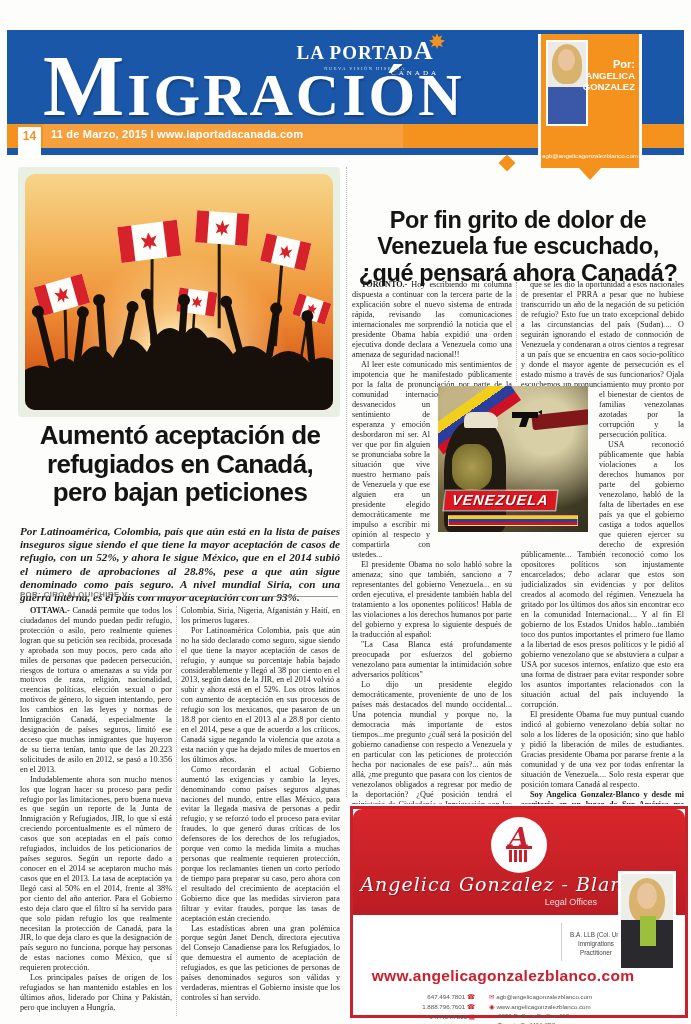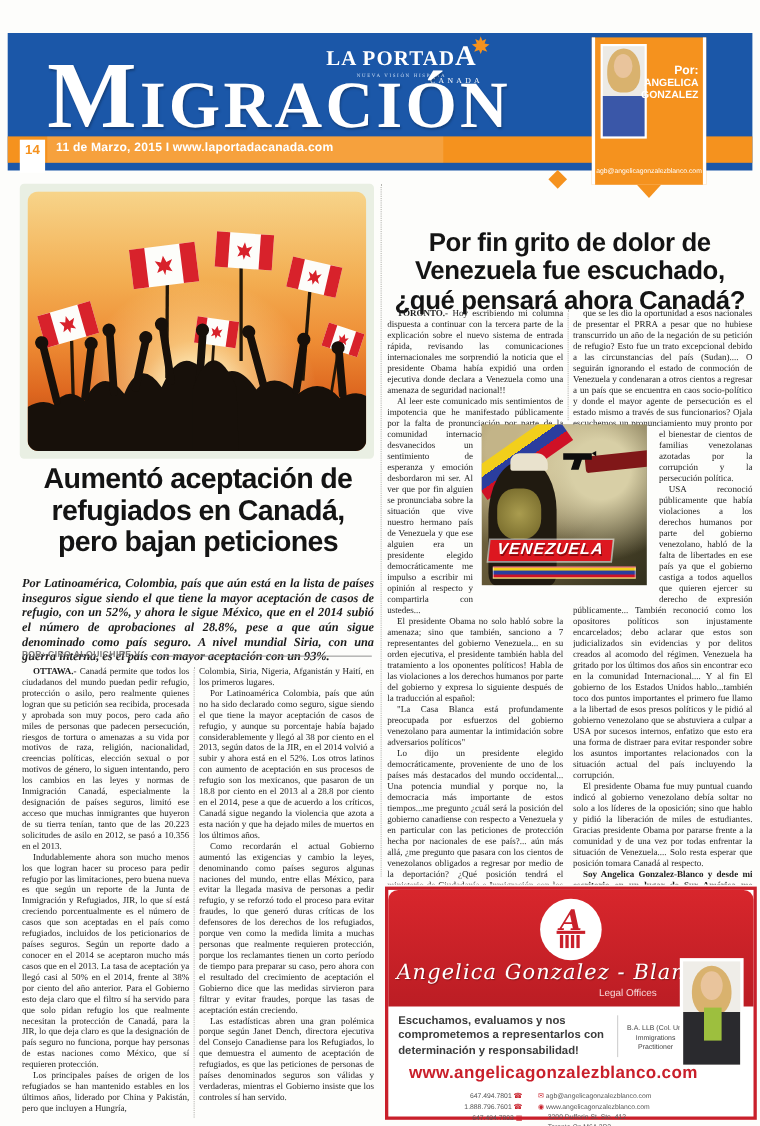--- a/index.html
+++ b/index.html
@@ -347,21 +347,20 @@
       <div class="ad-sub">Legal Offices</div>
     </div>
     <div class="ad-photo">
       <div class="ad-photo-inner">
         <div class="adp-hair"></div>
         <div class="adp-face"></div>
         <div class="adp-suit"></div>
         <div class="adp-shirt"></div>
       </div>
     </div>
-    <div class="ad-slogan">Escuchamos,  evaluamos y nos comprometemos a representarlos con determinación y responsabilidad!</div>
     <div class="ad-div"></div>
     <div class="ad-creds">
       <div>B.A. LLB (Col. Un)</div>
       <div>Immigrations Practitioner</div>
     </div>
     <div class="ad-url">www.angelicagonzalezblanco.com</div>
     <div class="ad-contacts">
       <div class="ad-phones">
         <div><span>647.494.7801</span> <span class="cicon">☎</span></div>
         <div><span>1.888.796.7601</span> <span class="cicon">☎</span></div>

